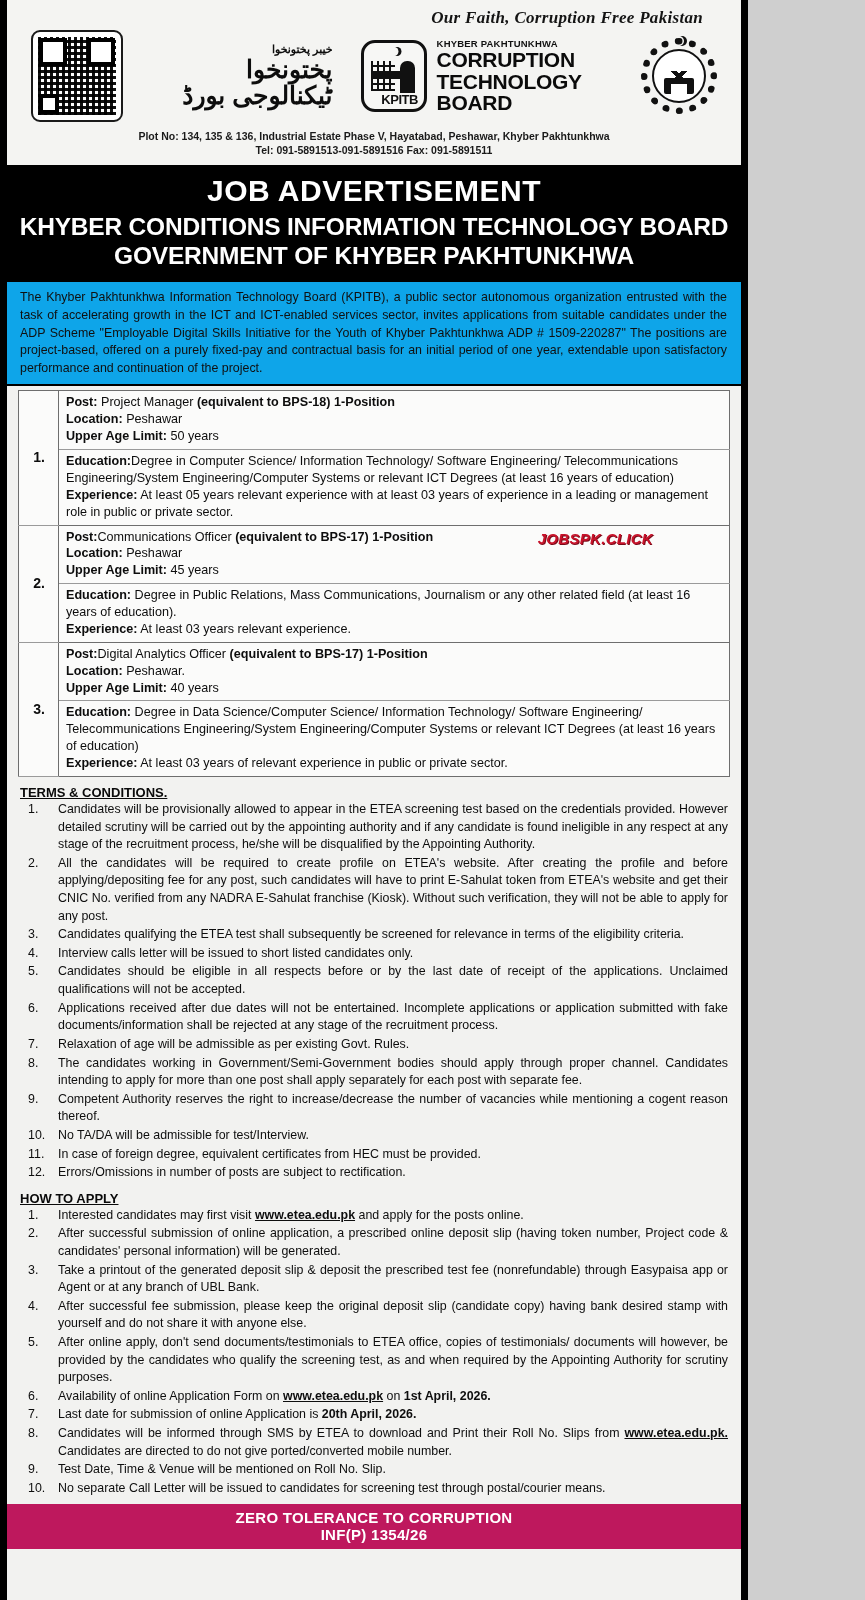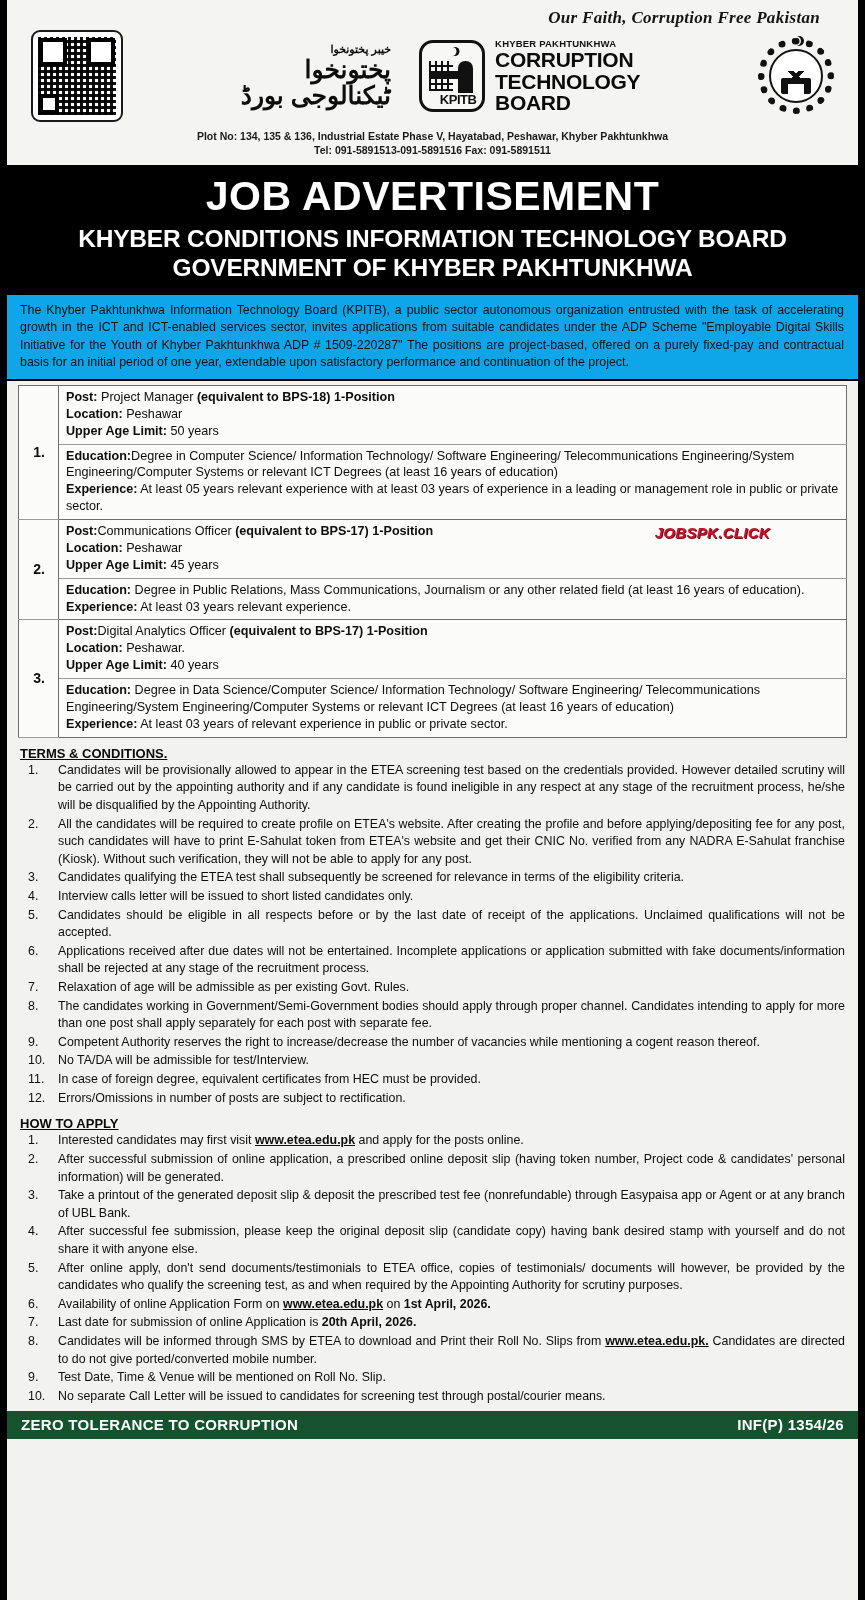--- a/index.html
+++ b/index.html
@@ -10,21 +10,21 @@
   }
 
   body {
     font-family: "Liberation Sans", sans-serif;
     width: 865px;
     min-height: 1600px;
     padding: 0;
   }
 
   .page {
-    width: 865px;
+    width: 748px;
     min-height: 1600px;
     background: #f2f2f0;
     position: relative;
     border-left: 7px solid #000;
     border-right: 7px solid #000;
     overflow: hidden;
   }
 
   
   .header {
@@ -186,21 +186,21 @@
   }
 
   
   .title-band {
     background: #000;
     color: #fff;
     text-align: center;
     padding: 9px 10px 12px 10px;
   }
   .title-band .t1 {
-    font-size: 41px; font-weight: bold; letter-spacing: 0.5px;
+    font-size: 30px; font-weight: bold; letter-spacing: 0.5px;
     line-height: 1.1; margin-bottom: 6px; text-align: center;
   }
   .title-band .t2 {
     font-size: 24.5px; font-weight: bold; letter-spacing: -0.2px; line-height: 1.15;
   }
   .title-band .t3 {
     font-size: 24.5px; font-weight: bold; letter-spacing: -0.2px; line-height: 1.18;
   }
 
   
@@ -284,30 +284,31 @@
     left: 8px;
     top: 0;
     font-size: 12.4px;
     color: #0e0e0e;
   }
   .b { font-weight: bold; }
   .u { text-decoration: underline; font-weight: bold; }
 
   
   .footer {
-    background: #14532d;
+    background: #be185d;
     color: #fff;
     display: flex;
     justify-content: space-between;
     align-items: center;
     padding: 5px 14px 6px 14px;
     margin-top: 6px;
     font-size: 15px;
     font-weight: bold;
     letter-spacing: 0.3px;
+    flex-direction: column;
   }
 </style>
 </head>
 <body>
 
 <div class="page">
 
   <div class="header">
     <div class="tagline">Our Faith, Corruption Free Pakistan</div>
 

